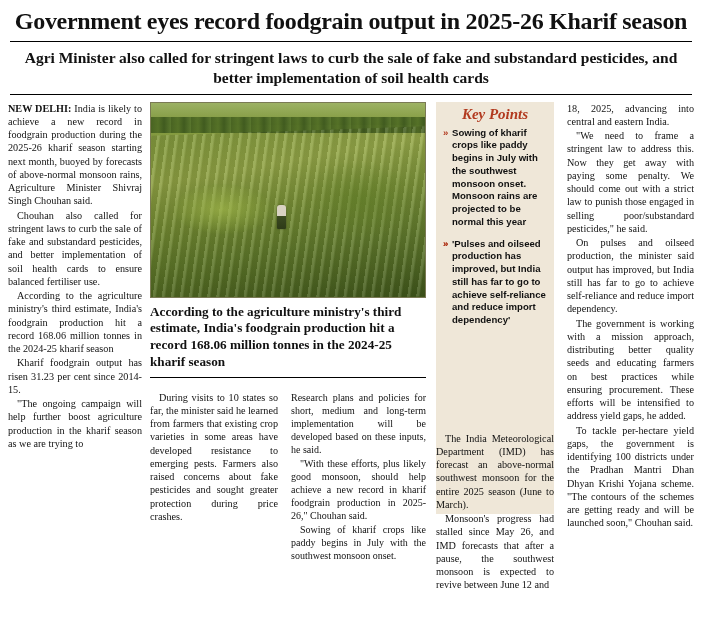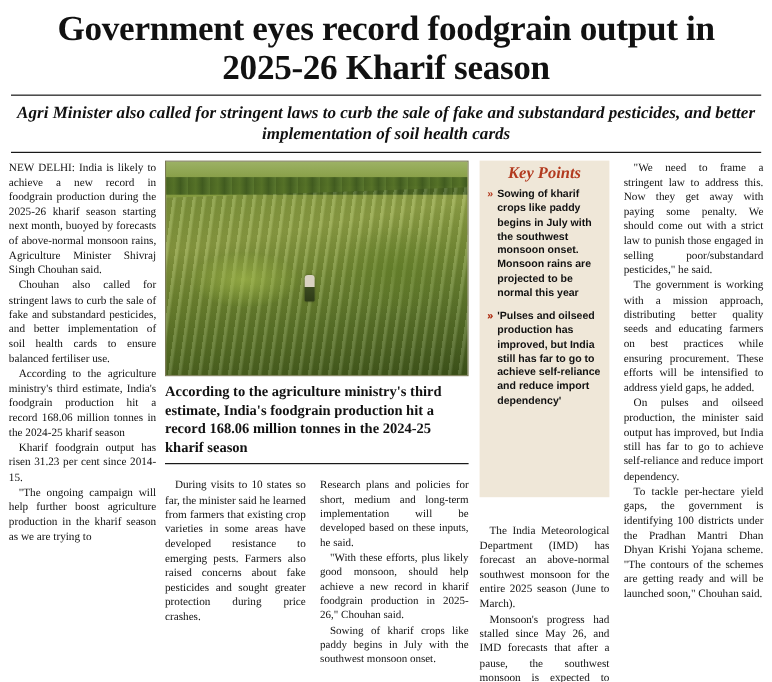--- a/index.html
+++ b/index.html
@@ -17,39 +17,38 @@
   .page {
     position: relative;
     width: 702px;
     height: 620px;
     box-sizing: border-box;
     padding: 6px 8px 0 8px;
   }
   .headline {
     font-family: "Liberation Serif", serif;
     font-weight: bold;
-    font-size: 32px;
+    font-size: 24px;
     line-height: 1.12;
     text-align: center;
     letter-spacing: -0.3px;
     margin: 2px 6px 4px 6px;
   }
   .rule {
     border: 0;
     border-top: 1px solid #000;
     margin: 6px 2px 6px 2px;
   }
   .subhead {
     font-family: "Liberation Serif", serif;
     font-weight: bold;
     font-size: 15.5px;
     line-height: 1.28;
     text-align: center;
     margin: 0 4px 6px 4px;
-    font-style: italic;
   }
   .rule2 {
     border: 0;
     border-top: 1px solid #000;
     margin: 4px 2px 7px 2px;
   }
 
   .body-area {
     position: relative;
     width: 686px;
@@ -67,21 +66,21 @@
     text-align: justify;
   }
   .col1 p, .col2 p, .col3 p, .col4 p, .col5 p {
     margin: 0 0 1px 0;
     text-indent: 9px;
   }
   .col1 p.first, .col2 p.first, .col3 p.first, .col4 p.first, .col5 p.first {
     text-indent: 0;
   }
   .dateline {
-    font-weight: normal;
+    font-weight: bold;
   }
 
   
   .photo-block {
     position: absolute;
     left: 142px;
     top: 0;
     width: 276px;
   }
   .photo {
@@ -169,21 +168,21 @@
   
   .keypoints {
     position: absolute;
     left: 428px;
     top: 0;
     width: 118px;
     background: #efe7d8;
     border: 0;
     box-sizing: border-box;
     padding: 4px 7px 8px 7px;
-    height: 306px;
+    height: 412px;
   }
   .kp-title {
     font-family: "Liberation Serif", serif;
     font-weight: bold;
     font-style: italic;
     font-size: 15px;
     color: #b23a1f;
     margin: 0 0 4px 0;
     text-align: center;
   }
@@ -288,21 +287,22 @@
         <span>'Pulses and oilseed production has improved, but India still has far to go to achieve self-reliance and reduce import dependency'</span>
       </div>
     </div>
 
     <div class="col4">
       <p>The India Meteorological Department (IMD) has forecast an above-normal southwest monsoon for the entire 2025 season (June to March).</p>
       <p>Monsoon's progress had stalled since May 26, and IMD forecasts that after a pause, the southwest monsoon is expected to revive between June 12 and</p>
     </div>
 
     <div class="col5">
+      <p class="first">18, 2025, advancing into central and eastern India.</p>
       <p>"We need to frame a stringent law to address this. Now they get away with paying some penalty. We should come out with a strict law to punish those engaged in selling poor/substandard pesticides," he said.</p>
+      <p>On pulses and oilseed production, the minister said output has improved, but India still has far to go to achieve self-reliance and reduce import dependency.</p>
       <p>The government is working with a mission approach, distributing better quality seeds and educating farmers on best practices while ensuring procurement. These efforts will be intensified to address yield gaps, he added.</p>
-      <p>On pulses and oilseed production, the minister said output has improved, but India still has far to go to achieve self-reliance and reduce import dependency.</p>
       <p>To tackle per-hectare yield gaps, the government is identifying 100 districts under the Pradhan Mantri Dhan Dhyan Krishi Yojana scheme. "The contours of the schemes are getting ready and will be launched soon," Chouhan said.</p>
 
     </div>
 
   </div>
 </div>
 
 </body></html>

